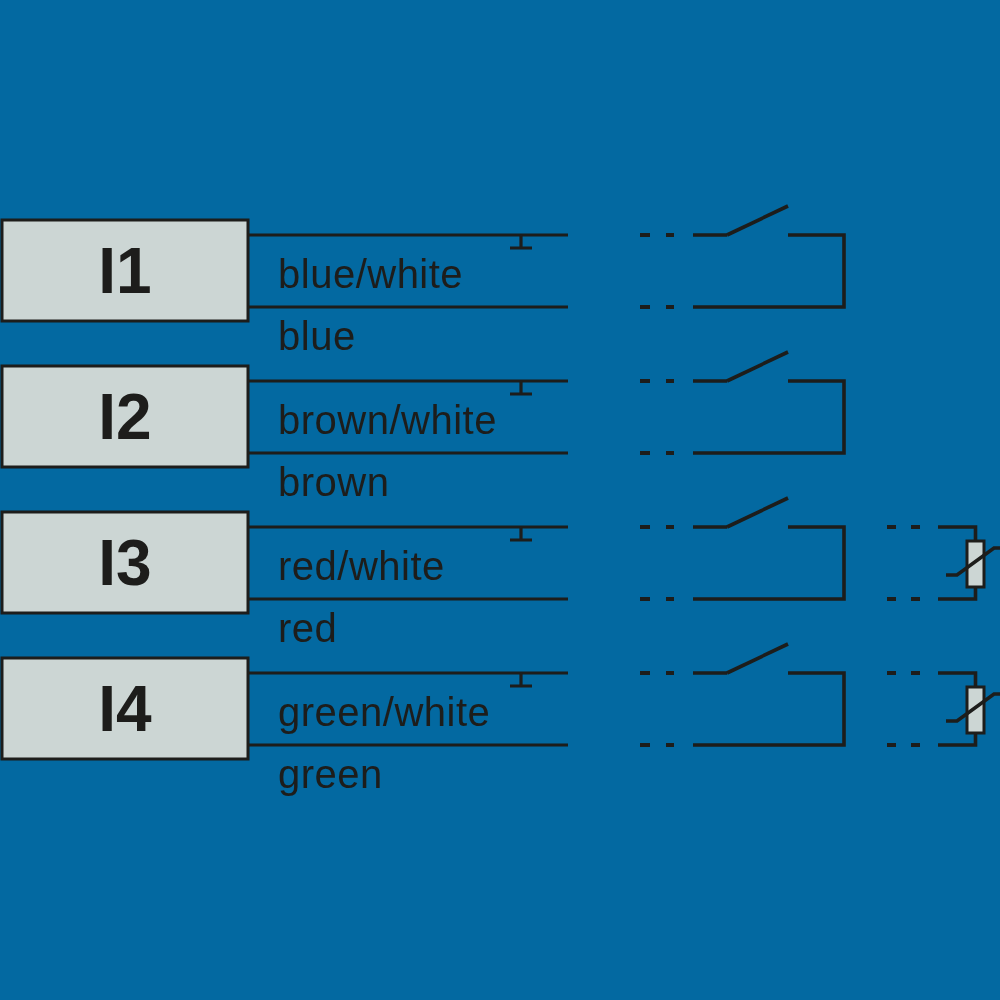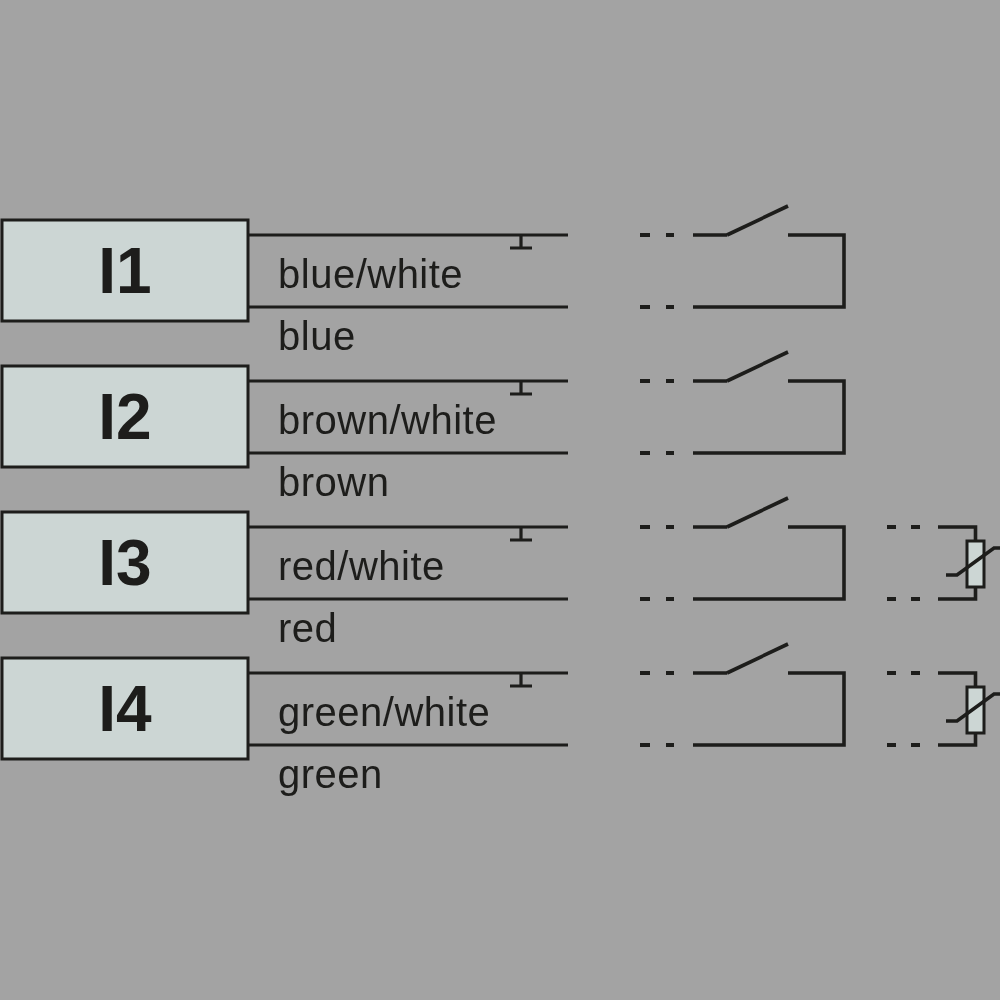--- a/index.html
+++ b/index.html
@@ -1,16 +1,16 @@
 <!DOCTYPE html>
 <html><head>
 <meta charset="utf-8">
 <style>
   html,body{margin:0;padding:0;background:#ffffff;}
-  .stage{position:relative;width:1000px;height:1000px;background:#a3a3a3;overflow:hidden;}
+  .stage{position:relative;width:1000px;height:1000px;background:#0369a1;overflow:hidden;}
   svg{display:block;}
   .w  {stroke:#1d1d1b;stroke-width:3.2;fill:none;stroke-linecap:butt;}
   .d  {stroke:#1d1d1b;stroke-width:4.2;fill:none;stroke-linecap:butt;}
   .s  {stroke:#1d1d1b;stroke-width:3.6;fill:none;stroke-linejoin:miter;}
   .bx {stroke:#1d1d1b;stroke-width:3;}
   .box-label{font-family:"Liberation Sans",sans-serif;font-size:64px;font-weight:600;fill:#1d1d1b;text-anchor:middle;}
   .wl {font-family:"Liberation Sans",sans-serif;font-size:40px;font-weight:400;fill:#1d1d1b;letter-spacing:0.5px;}
 </style>
 </head>
 <body>

